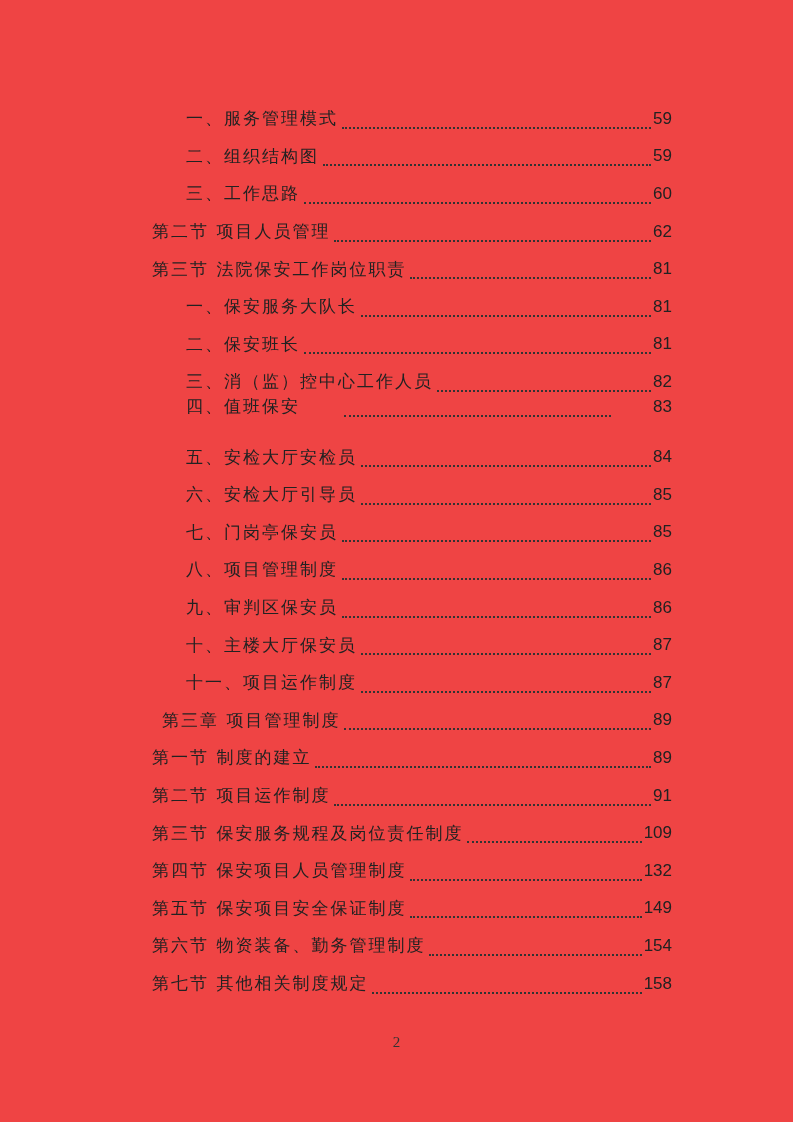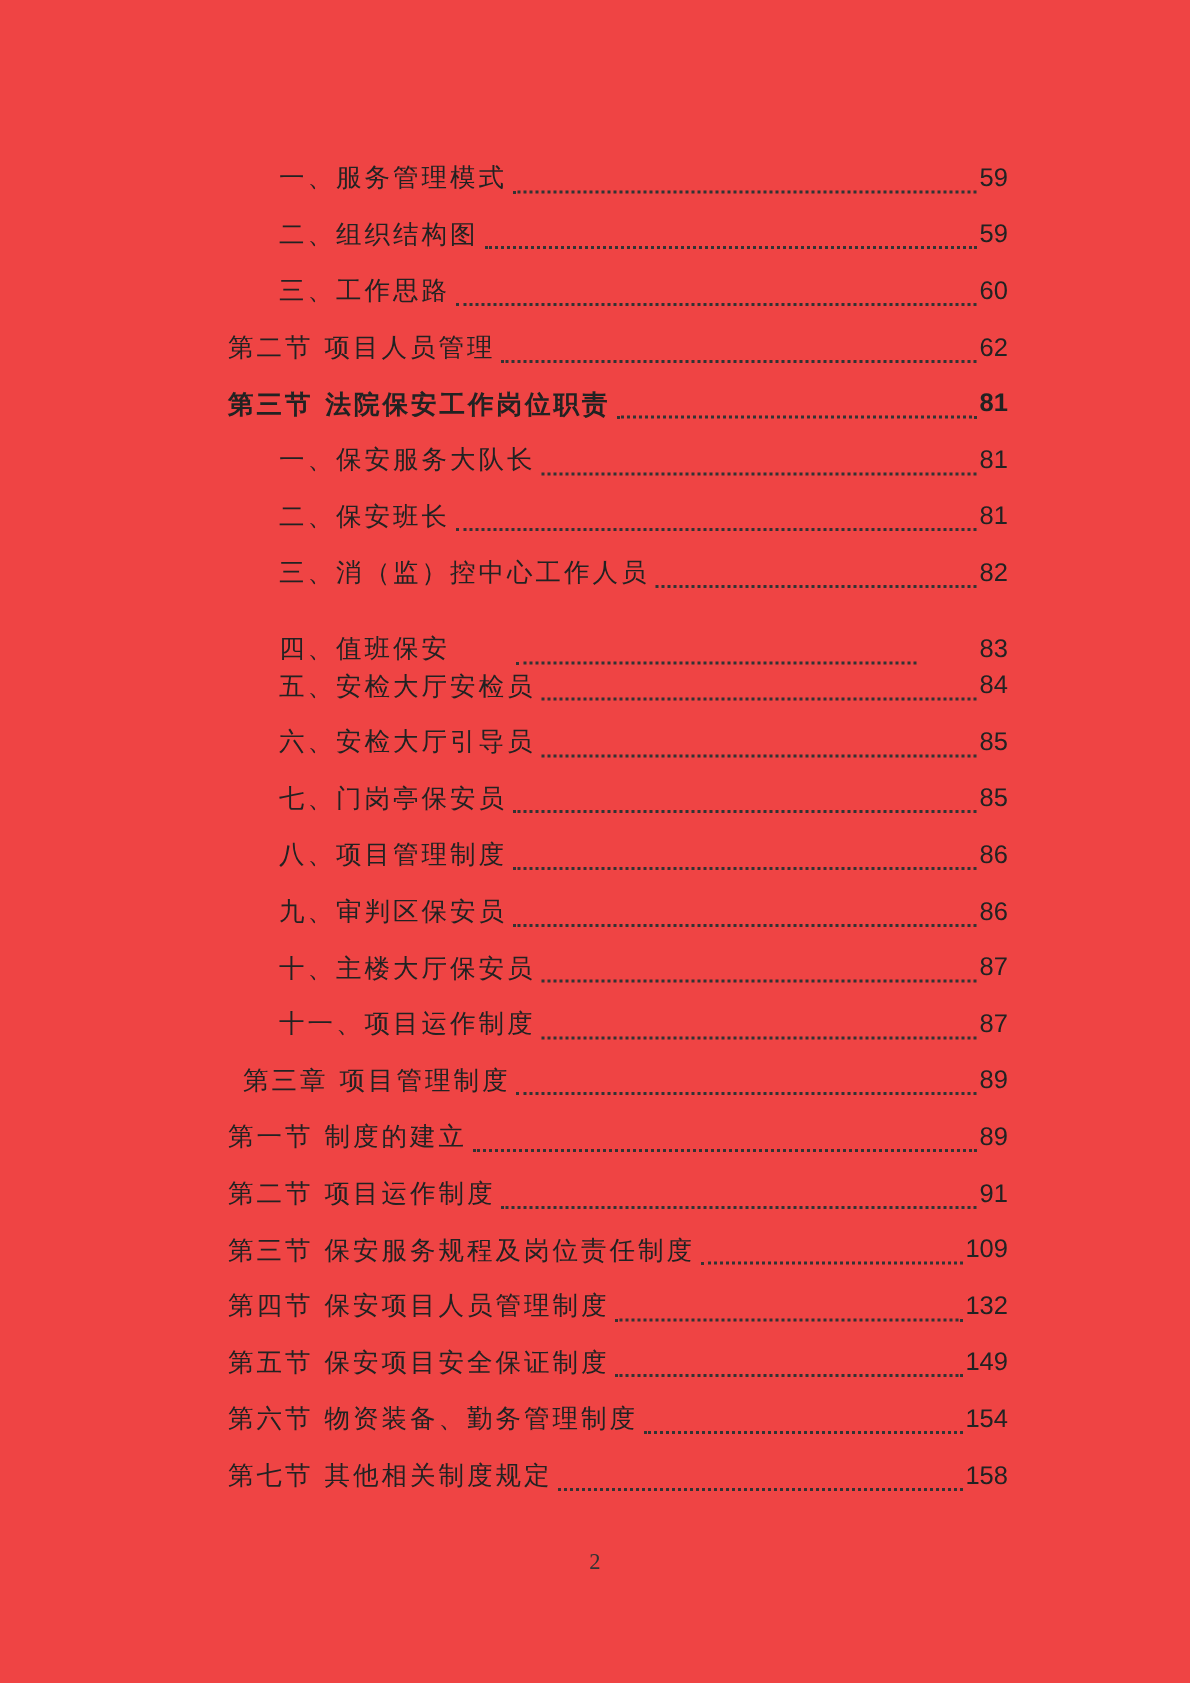--- a/index.html
+++ b/index.html
@@ -43,41 +43,41 @@
       <div class="row sub" style="top: 75.2px;">
         <span class="label">三、工作思路</span>
         <span class="dots"></span>
         <span class="pg">60</span>
       </div>
       <div class="row sec" style="top: 112.8px;">
         <span class="label">第二节  项目人员管理</span>
         <span class="dots"></span>
         <span class="pg">62</span>
       </div>
-      <div class="row sec" style="top: 150.4px; font-weight: bold;">
+      <div class="row sec" style="top: 150.4px;">
         <span class="label">第三节  法院保安工作岗位职责</span>
         <span class="dots"></span>
         <span class="pg">81</span>
       </div>
       <div class="row sub" style="top: 188px;">
         <span class="label">一、保安服务大队长</span>
         <span class="dots"></span>
         <span class="pg">81</span>
       </div>
       <div class="row sub" style="top: 225.6px;">
         <span class="label">二、保安班长</span>
         <span class="dots"></span>
         <span class="pg">81</span>
       </div>
       <div class="row sub" style="top: 263.2px;">
         <span class="label">三、消（监）控中心工作人员</span>
         <span class="dots"></span>
         <span class="pg">82</span>
       </div>
-      <div class="row sub" style="top: 314px; gap: 40px;">
+      <div class="row sub" style="top: 288px; gap: 40px;">
         <span class="label">四、值班保安</span>
         <span class="dots"></span>
         <span class="pg">83</span>
       </div>
       <div class="row sub" style="top: 338.4px;">
         <span class="label">五、安检大厅安检员</span>
         <span class="dots"></span>
         <span class="pg">84</span>
       </div>
       <div class="row sub" style="top: 376px;">

